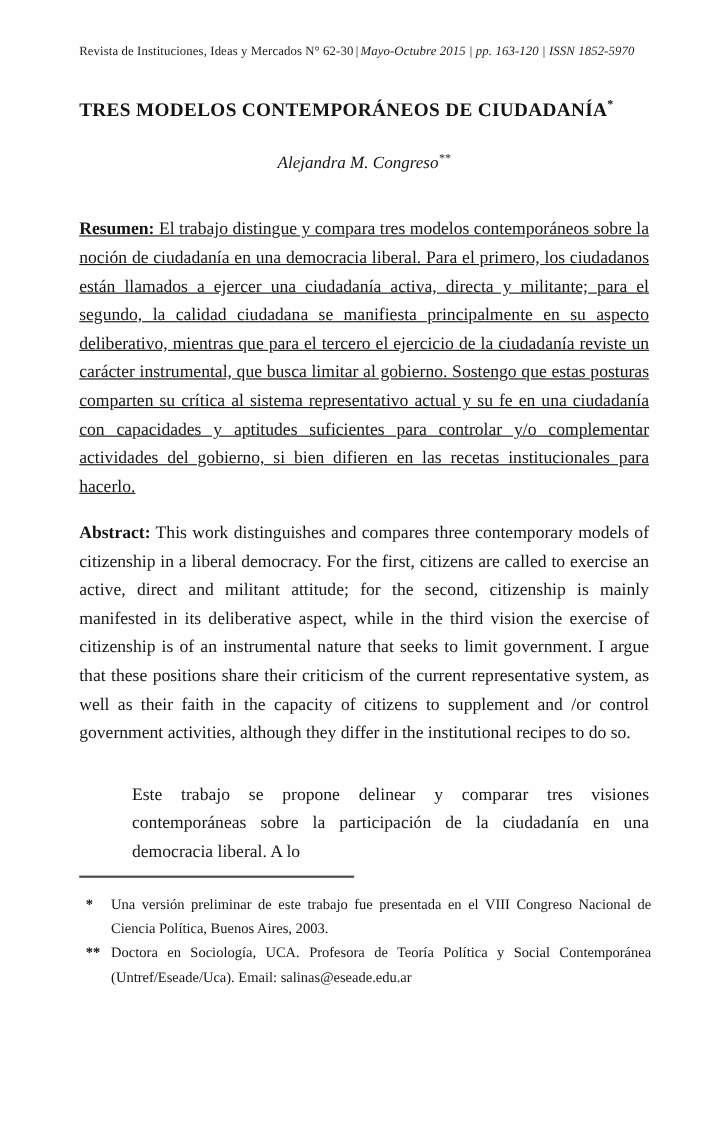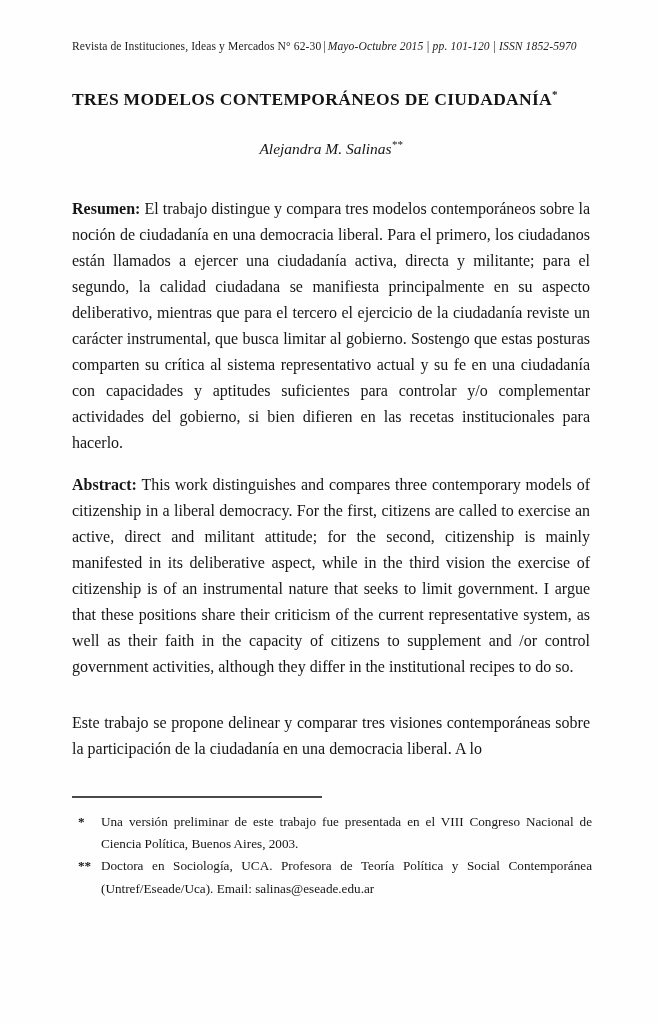--- a/index.html
+++ b/index.html
@@ -54,23 +54,23 @@
   .para {
     margin: 0;
     font-size: 16px;
     line-height: 26px;
     text-align: justify;
     text-justify: inter-word;
   }
   .para .lead {
     font-weight: bold;
   }
-  .resumen { margin-top: 38px; }
+  .resumen { margin-top: 38px; text-decoration: underline; }
   .abstract { margin-top: 16px; }
-  .body-para { margin-top: 30px; }
+  .body-para { margin-top: 30px; margin-left: 48px; }
   .footnotes {
     position: absolute;
     left: 72px;
     right: 66px;
     top: 796px;
   }
   .rule {
     width: 250px;
     border-top: 2px solid #4a4a4a;
     margin-bottom: 13px;
@@ -87,26 +87,26 @@
     font-weight: bold;
   }
 </style>
 </head>
 <body>
 
 <div class="page">
   <div class="content">
 
     <div class="journal-header">
-      <span>Revista de Instituciones, Ideas y Mercados N° 62-30</span><span class="sep">|</span><em>Mayo-Octubre 2015 | pp. 101-120 | ISSN 1852-5970</em>
+      <span>Revista de Instituciones, Ideas y Mercados N° 62-30</span><span class="sep">|</span><em>Mayo-Octubre 2015 | pp. 163-120 | ISSN 1852-5970</em>
     </div>
 
     <h1 class="title"><span>TRES MODELOS CONTEMPORÁNEOS DE CIUDADANÍA</span><sup>*</sup></h1>
 
-    <div class="author"><span>Alejandra M. Salinas</span><sup>**</sup></div>
+    <div class="author"><span>Alejandra M. Congreso</span><sup>**</sup></div>
 
     <p class="para resumen"><strong class="lead">Resumen:</strong> <span>El trabajo distingue y compara tres modelos contemporáneos sobre la noción de ciudadanía en una democracia liberal. Para el primero, los ciudadanos están llamados a ejercer una ciudadanía activa, directa y militante; para el segundo, la calidad ciudadana se manifiesta principalmente en su aspecto deliberativo, mientras que para el tercero el ejercicio de la ciudadanía reviste un carácter instrumental, que busca limitar al gobierno. Sostengo que estas posturas comparten su crítica al sistema representativo actual y su fe en una ciudadanía con capacidades y aptitudes suficientes para controlar y/o complementar actividades del gobierno, si bien difieren en las recetas institucionales para hacerlo.</span></p>
 
     <p class="para abstract"><strong class="lead">Abstract:</strong> <span>This work distinguishes and compares three contemporary models of citizenship in a liberal democracy. For the first, citizens are called to exercise an active, direct and militant attitude; for the second, citizenship is mainly manifested in its deliberative aspect, while in the third vision the exercise of citizenship is of an instrumental nature that seeks to limit government. I argue that these positions share their criticism of the current representative system, as well as their faith in the capacity of citizens to supplement and /or control government activities, although they differ in the institutional recipes to do so.</span></p>
 
     <p class="para body-para">Este trabajo se propone delinear y comparar tres visiones contemporáneas sobre la participación de la ciudadanía en una democracia liberal. A lo</p>
   </div>
 
   <div class="footnotes">
     <div class="rule"></div>

